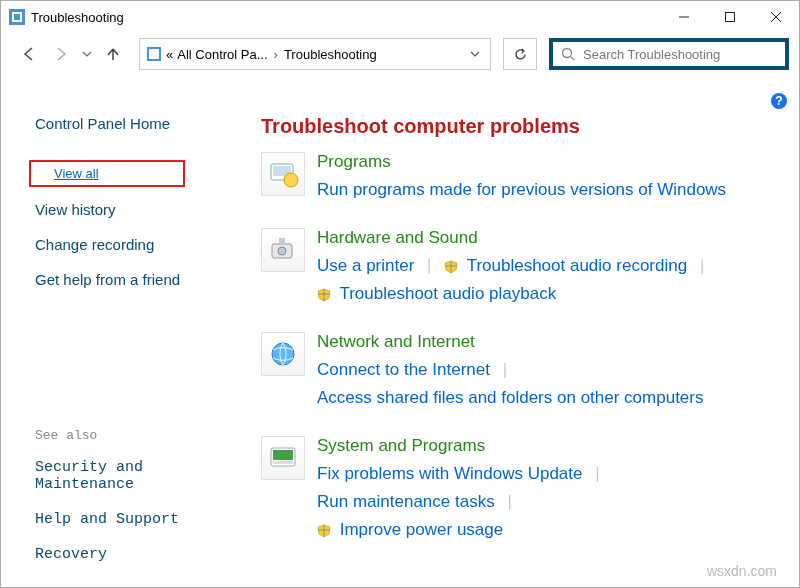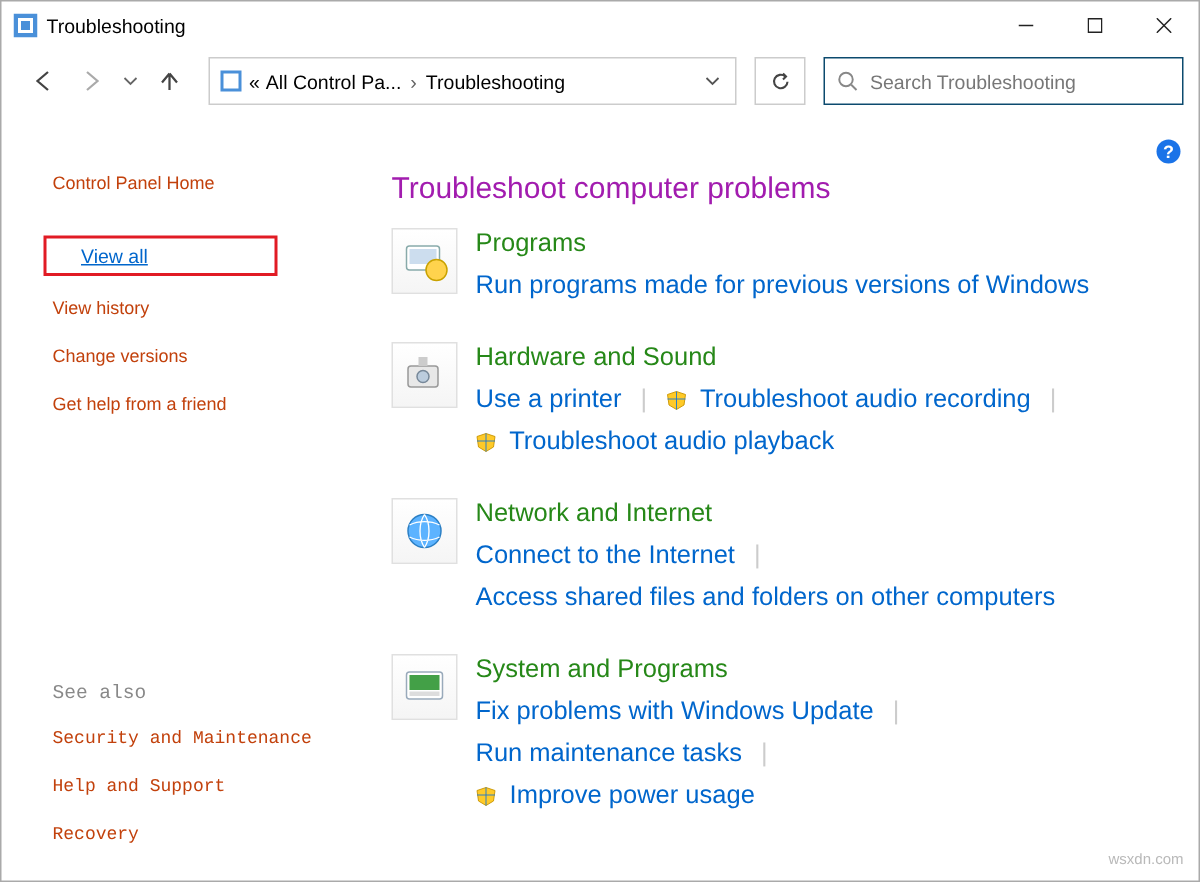--- a/index.html
+++ b/index.html
@@ -8,43 +8,43 @@
   .titlebar-icon { width: 16px; height: 16px; margin-right: 6px; }
   .titlebar-text { flex: 1; font-size: 13px; }
   .wbtn { width: 46px; height: 32px; display: flex; align-items: center; justify-content: center; color: #222; cursor: default; }
   .toolbar { height: 42px; display: flex; align-items: center; padding: 0 10px 0 14px; gap: 4px; }
   .nav-arrow { width: 28px; height: 28px; display: flex; align-items: center; justify-content: center; color: #555; }
   .addr { flex: 1; height: 32px; border: 1px solid #ccc; display: flex; align-items: center; padding: 0 4px 0 6px; margin: 0 8px; }
   .addr .crumb { margin: 0 2px; color: #000; }
   .addr .sep { color: #666; margin: 0 4px; }
   .addr .dd { margin-left: auto; color: #555; padding: 0 6px; }
   .refresh { width: 34px; height: 32px; border: 1px solid #ccc; display: flex; align-items: center; justify-content: center; }
-  .search { width: 240px; height: 32px; border: 1px solid #0c4a6e; margin-left: 8px; display: flex; align-items: center; padding: 0 8px; color: #777; }
+  .search { width: 240px; height: 32px; border: 4px solid #0c4a6e; margin-left: 8px; display: flex; align-items: center; padding: 0 8px; color: #777; }
   .search svg { margin-right: 8px; }
   .help { position: absolute; right: 12px; top: 92px; width: 16px; height: 16px; border-radius: 50%; background: #1a73e8; color: #fff; font-size: 12px; font-weight: bold; display: flex; align-items: center; justify-content: center; }
   .body { display: flex; height: calc(100% - 74px); }
   .sidebar { width: 240px; padding: 40px 0 0 34px; display: flex; flex-direction: column; }
-  .side-link { color: #c2410c; margin-bottom: 18px; font-size: 12px; cursor: pointer; }
+  .side-link { color: #0c4a6e; margin-bottom: 18px; font-size: 15px; cursor: pointer; }
   .side-link.cph { margin-bottom: 28px; }
   .viewall-box { border: 2px solid #e11b24; padding: 4px 84px 4px 17px; margin-left: -6px; margin-bottom: 14px; width: fit-content; }
   .viewall-link { color: #0066cc; text-decoration: underline; padding-left: 6px; }
   .seealso-block { margin-top: auto; margin-bottom: 24px; font-family: Liberation Mono, monospace; }
   .seealso-label { color: #888; margin-bottom: 16px; }
   .main { flex: 1; padding: 40px 24px 0 20px; }
-  .main-title { color: #a21caf; font-size: 20px; font-weight: 400; margin-bottom: 14px; }
+  .main-title { color: #b91c1c; font-size: 20px; font-weight: 700; margin-bottom: 14px; }
   .main-desc { color: #333; line-height: 1.45; margin-bottom: 28px; font-size: 13.2px; }
   .category { display: flex; margin-bottom: 24px; }
   .cat-icon { width: 44px; height: 44px; margin-right: 12px; border: 1px solid #e0e0e0; background: linear-gradient(#fff, #f5f5f5); flex-shrink: 0; display: flex; align-items: center; justify-content: center; }
   .cat-body { flex: 1; }
   .cat-title { color: #268818; font-size: 17px; font-weight: 500; margin-bottom: 4px; }
   .cat-links { color: #0066cc; font-size: 17px; line-height: 1.65; }
   .cat-links .link { color: #0066cc; cursor: pointer; white-space: nowrap; }
   .cat-links .divider { color: #ccc; margin: 0 8px; }
   .shield { display: inline-flex; vertical-align: -3px; margin-right: 4px; }
-  .watermark { position: absolute; right: 10px; bottom: 8px; font-size: 10px; color: #b9b9b9; }
+  .watermark { position: absolute; right: 22px; bottom: 8px; font-size: 14px; color: #b9b9b9; }
 </style>
 </head>
 <body>
 
 <div class="titlebar">
   <svg class="titlebar-icon" viewBox="0 0 16 16">
       <rect x="0" y="0" width="16" height="16" fill="#4a90d9"></rect>
       <rect x="3" y="3" width="10" height="10" fill="#fff"></rect>
       <rect x="5" y="5" width="6" height="6" fill="#4a90d9"></rect>
     </svg>
@@ -118,21 +118,21 @@
 
 <div class="help">?</div>
 
 <div class="body">
   <div class="sidebar">
     <div class="side-link cph">Control Panel Home</div>
     <div class="viewall-box">
       <span class="viewall-link">View all</span>
     </div>
     <div class="side-link">View history</div>
-    <div class="side-link">Change versions</div>
+    <div class="side-link">Change recording</div>
     <div class="side-link">Get help from a friend</div>
     <div class="seealso-block">
       <div class="seealso-label">See also</div>
       <div class="side-link">Security and Maintenance</div>
       <div class="side-link">Help and Support</div>
       <div class="side-link" style="margin-bottom:0">Recovery</div>
     </div>
   </div>
 
   <div class="main">

